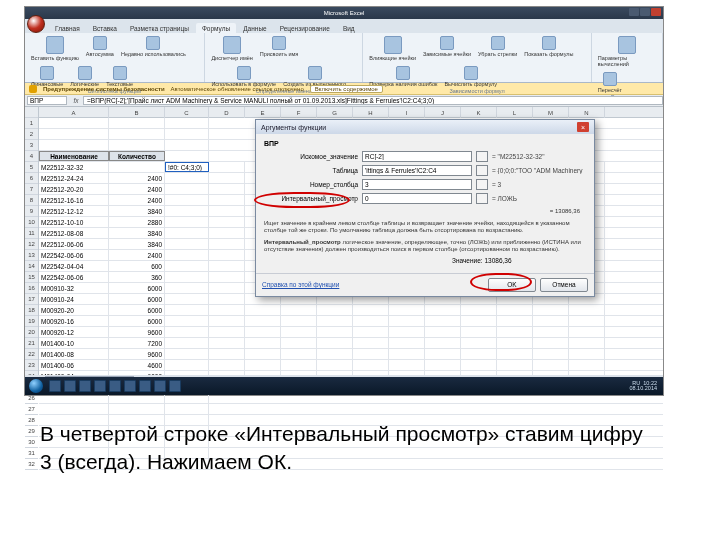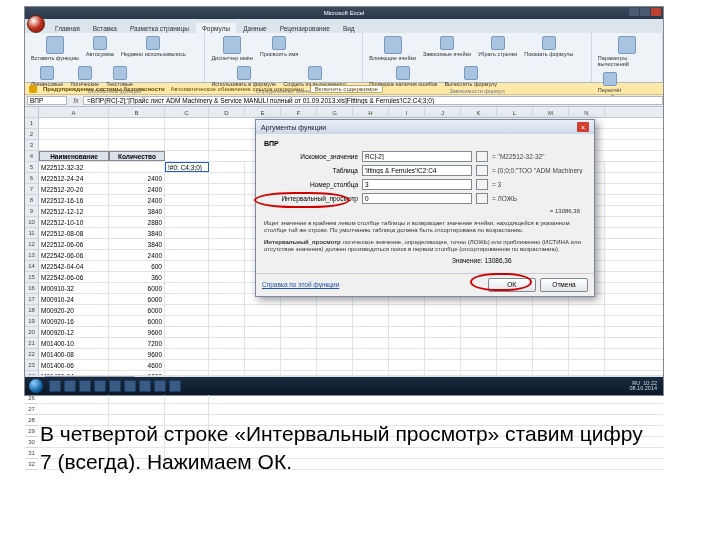--- a/index.html
+++ b/index.html
@@ -702,13 +702,13 @@
       <span></span>
       <span></span>
       <span></span>
     </div>
     <div class="tray">
       <span>RU</span>&nbsp;&nbsp;<span>10:22</span><br><span>08.10.2014</span>
     </div>
   </div>
 </div>
 
-<div class="caption">В четвертой строке «Интервальный просмотр» ставим цифру 7 (всегда). Нажимаем ОК.</div>
+<div class="caption">В четвертой строке «Интервальный просмотр» ставим цифру 3 (всегда). Нажимаем ОК.</div>
 
 </body></html>

